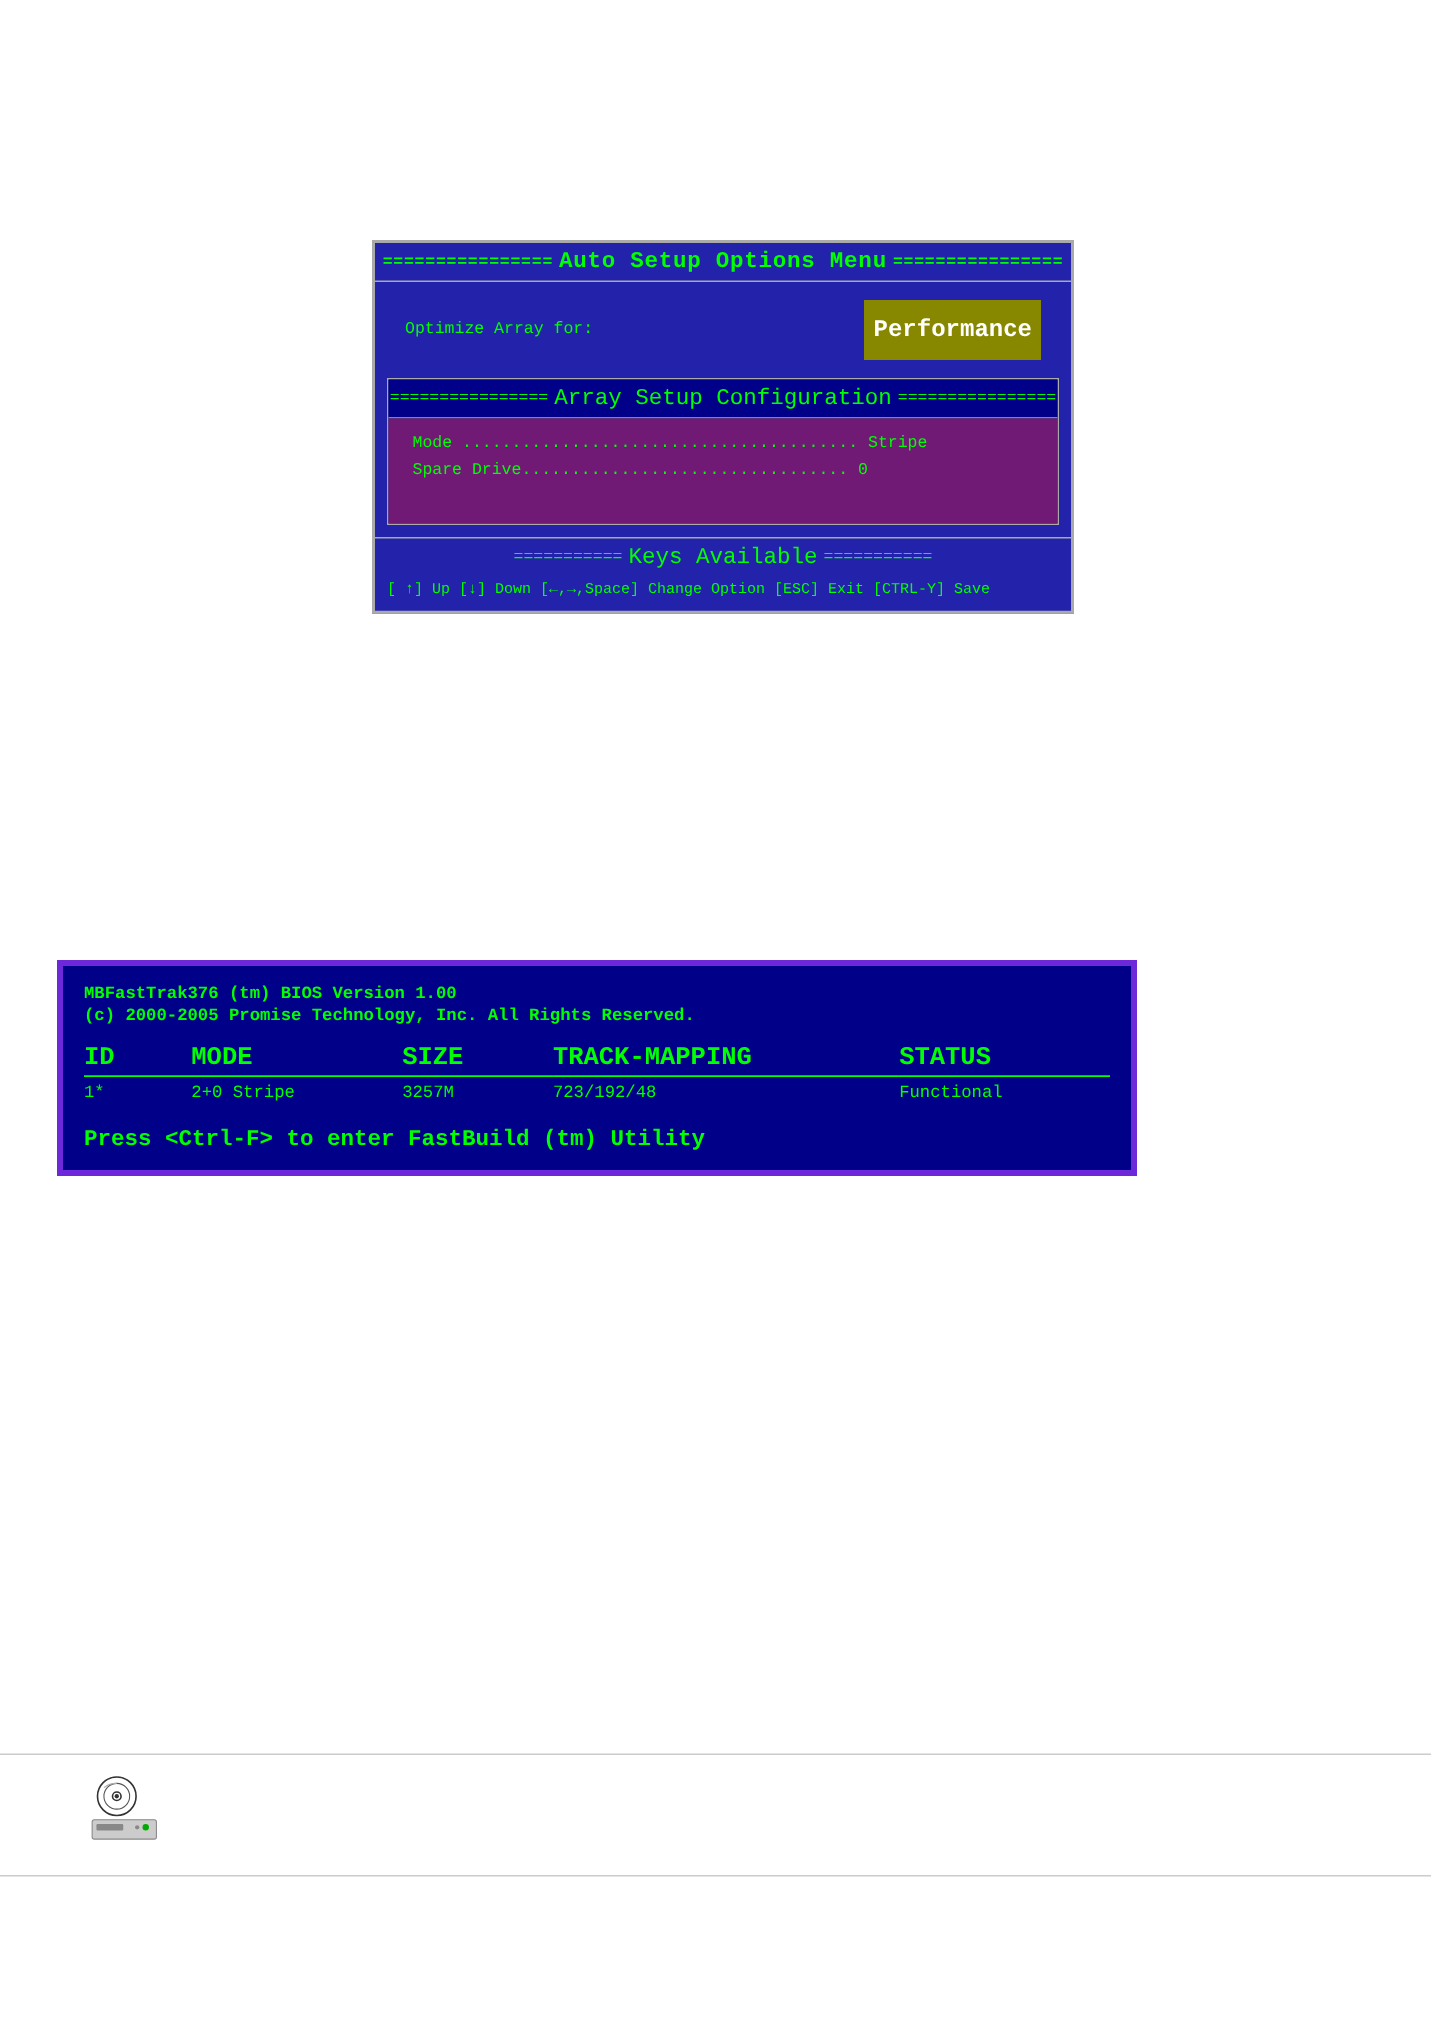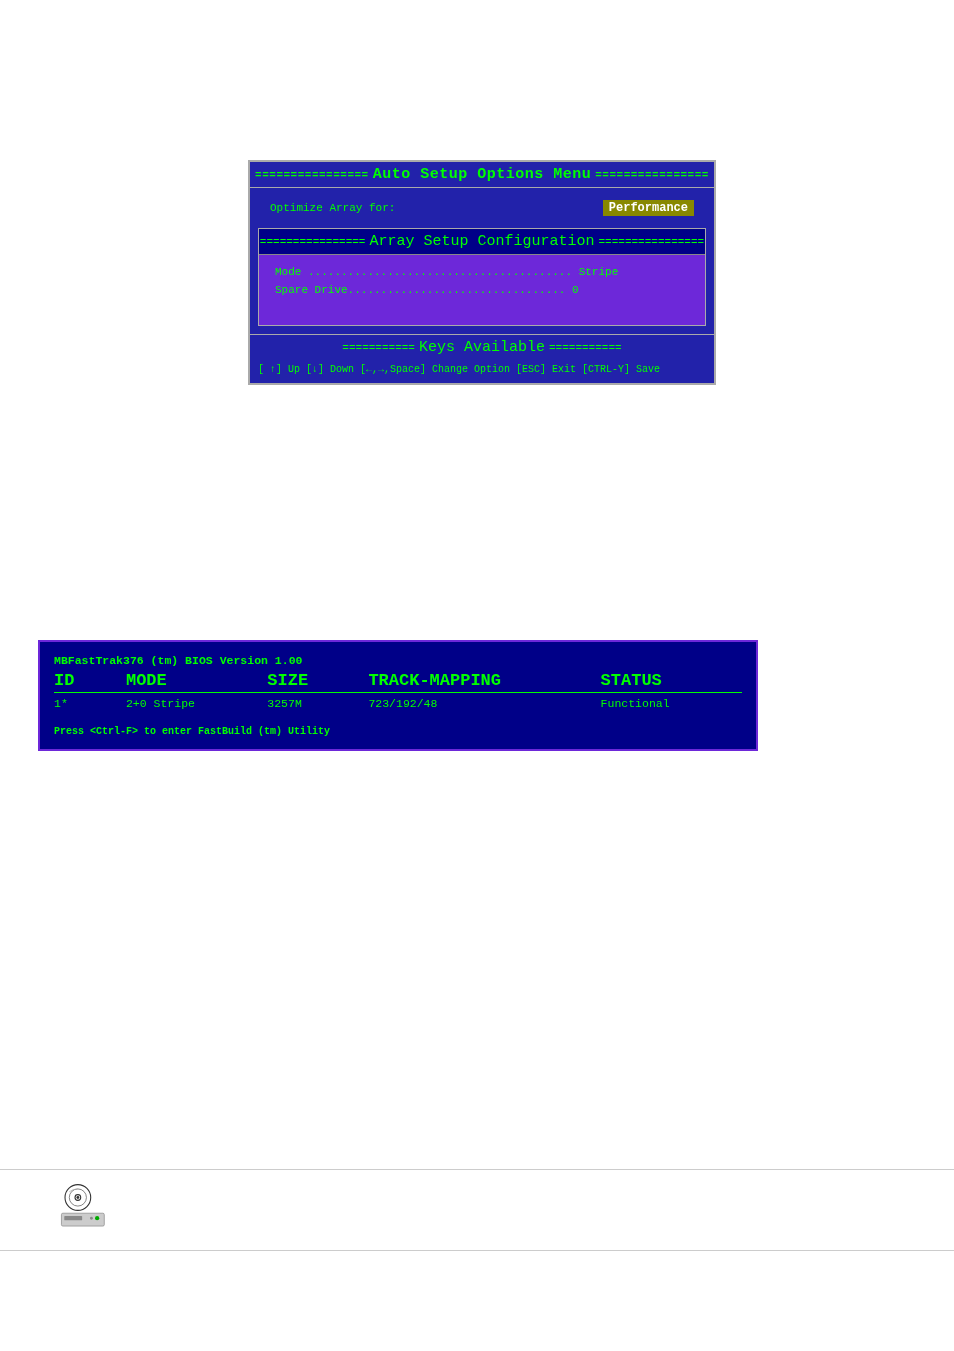--- a/index.html
+++ b/index.html
@@ -74,22 +74,22 @@
     }
 
     .optimize-label {
       color: #00ff00;
       font-size: 11px;
     }
 
     .optimize-value {
       background: #888800;
       color: #ffffff;
-      font-size: 12px;
-      padding: 1px 6px;
+      font-size: 16px;
+      padding: 11px 6px;
       font-weight: bold;
     }
 
     
     .array-config-panel {
       background: #000088;
       border: 1px solid #aaaaaa;
       margin: 0 8px 8px 8px;
     }
 
@@ -100,21 +100,21 @@
       text-align: center;
       padding: 4px 0;
       border-bottom: 1px solid #888888;
       display: flex;
       align-items: center;
       justify-content: center;
     }
 
     .config-body {
       padding: 8px 16px;
-      background: #6d28d9;
+      background: #701a75;
     }
 
     .config-row {
       color: #00ff00;
       font-size: 11px;
       padding: 3px 0;
       white-space: nowrap;
     }
 
     
@@ -139,21 +139,21 @@
       font-size: 10px;
     }
 
     
     .bios-boot-panel {
       position: absolute;
       top: 640px;
       left: 38px;
       width: 720px;
       background: #000088;
-      border: 2px solid #6d28d9;
+      border: 4px solid #6d28d9;
       padding: 12px 14px;
     }
 
     .bios-header-line1 {
       color: #00ff00;
       font-size: 11.5px;
       font-weight: bold;
       margin-bottom: 2px;
     }
 
@@ -185,21 +185,21 @@
     .bios-table td {
       color: #00ff00;
       font-size: 11.5px;
       text-align: left;
       padding: 4px 0;
       padding-right: 30px;
     }
 
     .bios-press-line {
       color: #00ff00;
-      font-size: 10px;
+      font-size: 15px;
       font-weight: bold;
       margin-top: 12px;
     }
 
     
     .bottom-section {
       position: absolute;
       bottom: 100px;
       left: 0;
       right: 0;
@@ -264,20 +264,21 @@
         <span class="title-text">Keys Available</span>
         <span class="title-dashes">===========</span>
       </div>
       <div class="keys-body">[ ↑] Up  [↓] Down  [←,→,Space]  Change Option  [ESC]  Exit [CTRL-Y]  Save</div>
     </div>
 
   </div>
 
   <div class="bios-boot-panel">
     <div class="bios-header-line1">MBFastTrak376 (tm) BIOS Version 1.00</div>
+    <div class="bios-header-line2">(c) 2000-2005 Promise Technology, Inc.  All Rights Reserved.</div>
 
     <table class="bios-table">
       <thead class="bios-table-header">
         <tr>
           <th>ID</th>
           <th>MODE</th>
           <th>SIZE</th>
           <th>TRACK-MAPPING</th>
           <th>STATUS</th>
         </tr>

